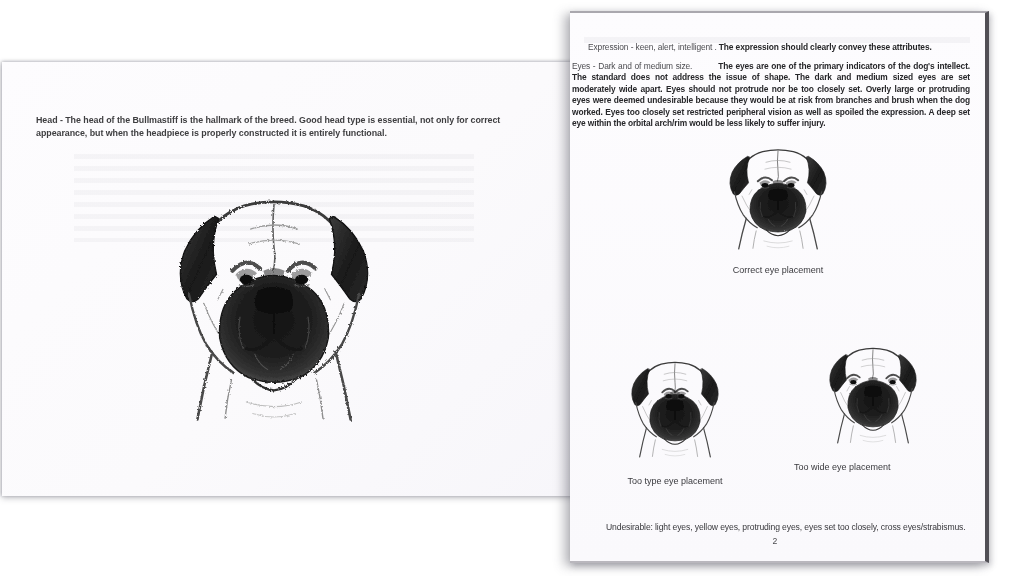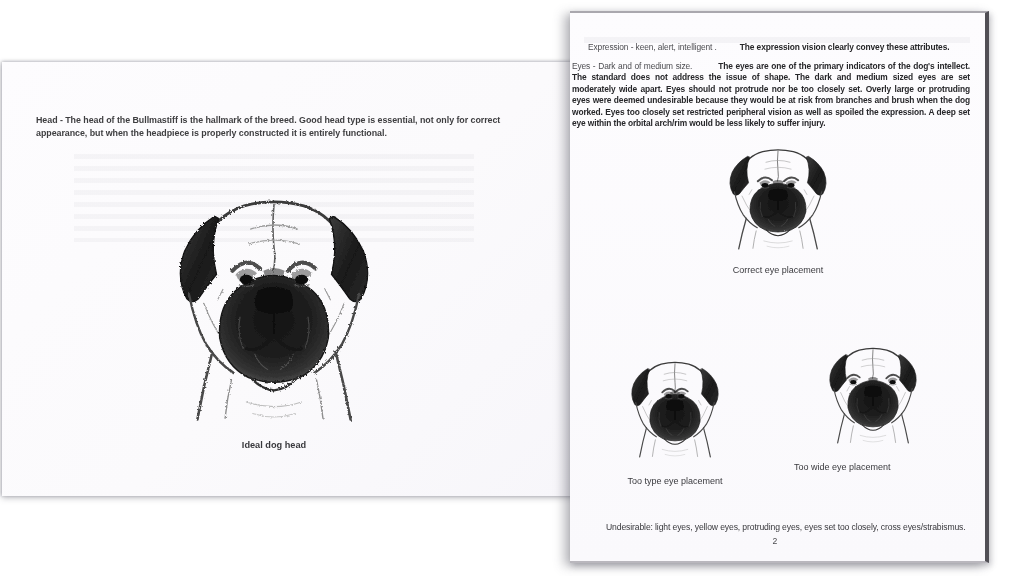--- a/index.html
+++ b/index.html
@@ -15,21 +15,21 @@
     border-top:2px solid #aaa8ae;border-right:4px solid #514f55;border-bottom:2px solid #b9b7bd;
     box-shadow:-6px 3px 10px rgba(75,75,88,.38),2px 3px 6px rgba(75,75,88,.3);
     z-index:2;}
   .ghost-left{position:absolute;left:72px;top:92px;width:400px;height:88px;
     background:repeating-linear-gradient(to bottom,rgba(110,110,125,0.055) 0px,rgba(110,110,125,0.055) 5px,transparent 5px,transparent 12px);}
   .ghost-right{position:absolute;left:14px;top:24px;width:386px;height:6px;background:rgba(110,110,125,0.06);}
   .head-par{position:absolute;left:26px;top:44px;width:517px;margin:8px;
     font-size:8.9px;font-weight:bold;color:#3e3e40;line-height:1.5;letter-spacing:-0.05px;}
   .expr-line{position:absolute;left:18px;top:29px;width:398px;margin:0;
     font-size:8.4px;font-weight:bold;color:#262628;letter-spacing:-0.1px;}
-  .lbl{font-weight:normal;color:#4c4c50;padding-right:23px;}
+  .lbl{font-weight:normal;color:#4c4c50;padding-right:2px;}
   .eyes-par{position:absolute;left:2px;top:48px;width:398px;margin:0;
     font-size:8.4px;font-weight:bold;color:#27272a;line-height:11.4px;
     text-align:justify;letter-spacing:-0.12px;}
   .eyes-par .lbl{padding-right:26px;}
   figure{margin:0;padding:0;}
   figcaption{font-size:9px;color:#3a3a3e;}
   .fig-ideal{position:absolute;left:150px;top:116px;width:244px;text-align:center;}
   .fig-ideal .dog{width:234px;height:246px;margin:0 auto;}
   .fig-ideal figcaption{margin-top:16px;font-size:9.2px;font-weight:bold;color:#39393d;}
   .fig-correct{position:absolute;left:133px;top:126px;width:150px;text-align:center;}
@@ -108,28 +108,27 @@
     <path d="M52,150 Q44,178 38,208" fill="none" stroke="#4a4a4a" stroke-width="2.4"></path>
     <path d="M168,150 Q176,178 182,208" fill="none" stroke="#4a4a4a" stroke-width="2.4"></path>
     <path d="M70,174 Q66,190 64,207" fill="none" stroke="#8e8e8e" stroke-width="1.3"></path>
     <path d="M150,174 Q154,190 156,207" fill="none" stroke="#8e8e8e" stroke-width="1.3"></path>
     <path d="M84,193 Q110,201 136,193" fill="none" stroke="#bdbdbd" stroke-width="1"></path>
     <path d="M90,203 Q110,209 130,203" fill="none" stroke="#c6c6c6" stroke-width="1"></path>
     <path d="M62,96 L57,105 M158,96 L163,105" stroke="#9a9a9a" stroke-width="1"></path>
   </g>
 </svg>
         </div>
-      <figcaption>Ideal dog head</figcaption>
     </figure>
   </section>
 
   <section class="page page-right">
     <div class="ghost-right"></div>
 
-    <p class="expr-line"><span class="lbl">Expression - keen, alert, intelligent .</span><span>The expression vision clearly convey these attributes.</span></p>
+    <p class="expr-line"><span class="lbl">Expression - keen, alert, intelligent .</span><span>The expression should clearly convey these attributes.</span></p>
 
     <p class="eyes-par"><span class="lbl">Eyes - Dark and of medium size.</span><span>The eyes are one of the primary indicators of the dog's intellect.  The standard does not address the issue of shape.  The dark and medium sized eyes are set moderately wide apart.  Eyes should not protrude nor be too closely set.  Overly large or protruding eyes were deemed undesirable because they would be at risk from branches and brush when the dog worked.  Eyes too closely set restricted peripheral vision as well as spoiled the expression.  A deep set eye within the orbital arch/rim would be less likely to suffer injury.</span></p>
 
     <figure class="fig-correct">
       <div class="dog">
           <svg viewBox="0 0 220 212" preserveAspectRatio="none" role="img">
   <defs>
     <radialGradient id="mz1" cx="50%" cy="42%" r="62%">
       <stop offset="0%" stop-color="#141414"></stop>
                 <stop offset="55%" stop-color="#1e1e1e"></stop>

